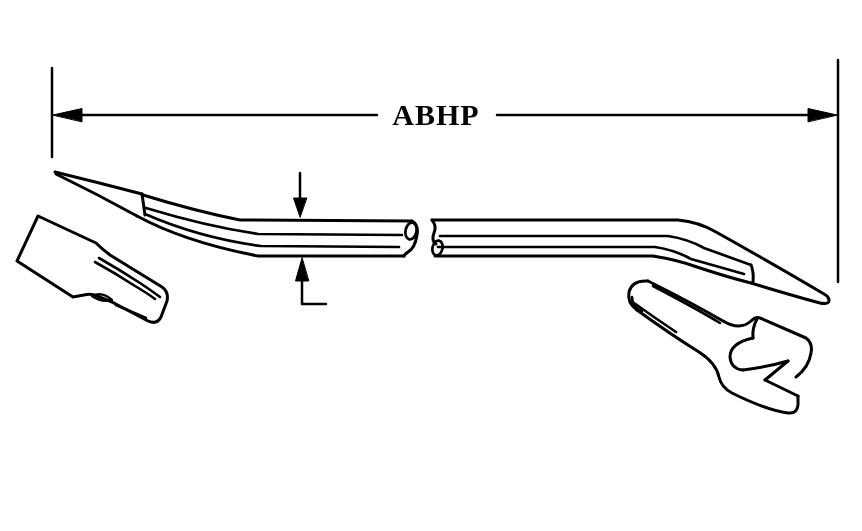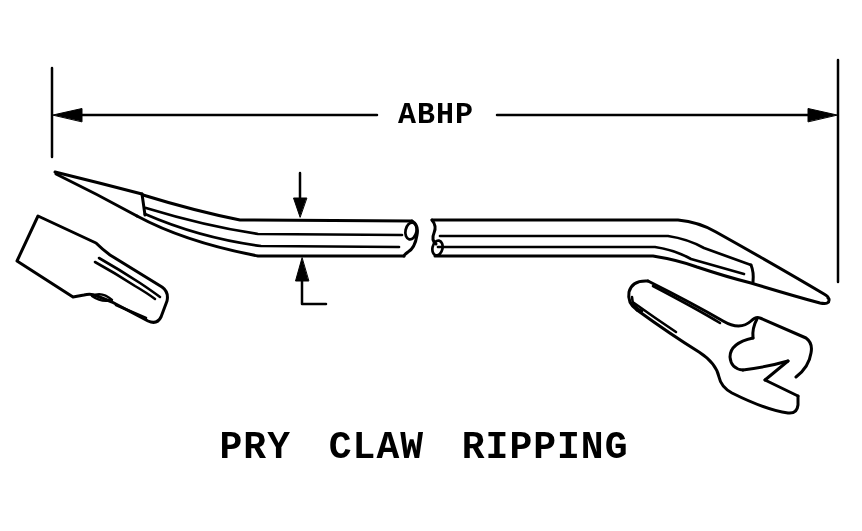--- a/index.html
+++ b/index.html
@@ -10,21 +10,21 @@
     margin: 0;
     padding: 0;
     background: var(--bg-color);
   }
   .stage {
     position: relative;
     width: 862px;
     height: 458px;
     background: var(--bg-color);
     color: var(--line-color);
-    font-family: Liberation Mono, monospace;
+    font-family: Liberation Serif, serif;
     overflow: hidden;
   }
   .stage svg {
     position: absolute;
     left: 0;
     top: 0;
   }
   .dim-label {
     position: absolute;
     font-weight: bold;
@@ -123,14 +123,13 @@
       <path d="M788,361 L765,380"></path>
       <path d="M765,380 L798,396"></path>
       <path d="M637,310 Q670,334 699,352 Q716,363 719,377 Q721,387 732,393 Q766,410 788,413 Q797,414 798,405 L798,396"></path>
       <path stroke-width="2.6" d="M634,303 Q655,318 676,332"></path>
     </g>
   </svg>
 
   <div class="dim-label abhp-label">ABHP</div>
 
 
-  <div class="caption">PRY CLAW RIPPING</div>
 </div>
 
 </body></html>

